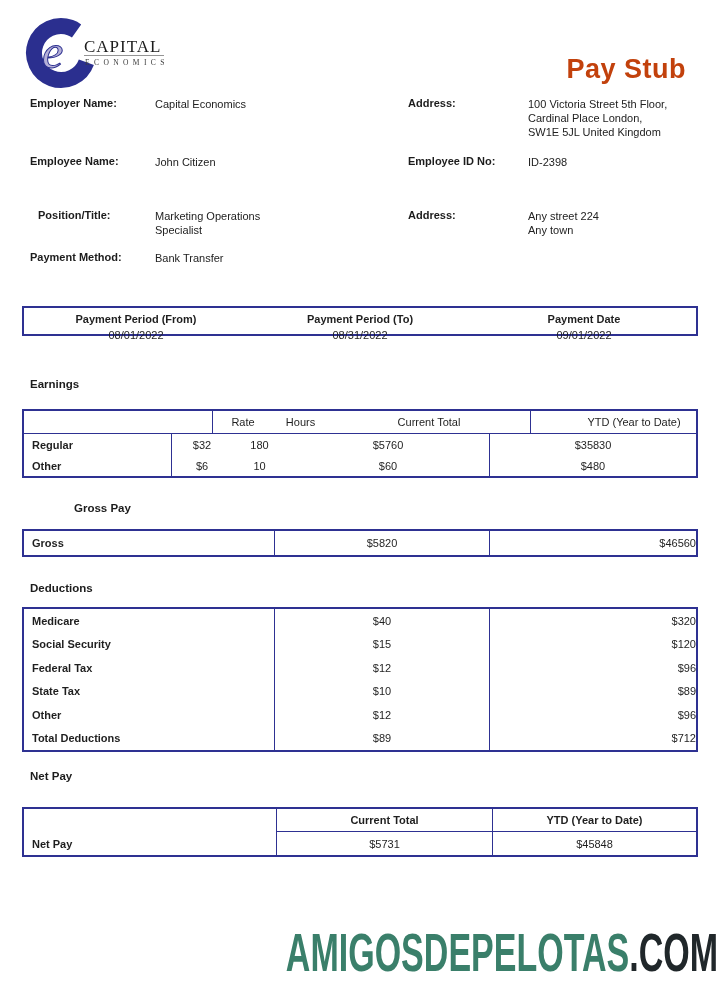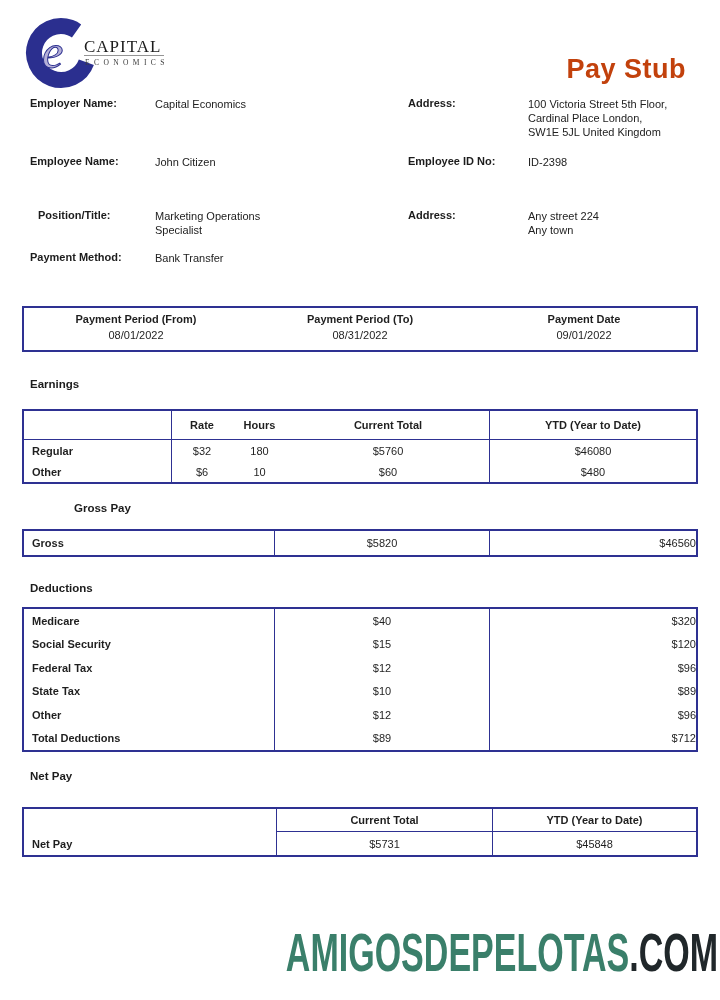--- a/index.html
+++ b/index.html
@@ -13,32 +13,32 @@
 
   
   .lbl { position:absolute; font-size:11px; font-weight:bold; color:#1c1c1c; }
   .val { position:absolute; font-size:11px; line-height:14px; color:#222; }
 
   
   :root { --border:#2e3192; }
   .box { position:absolute; left:22px; width:676px; border:2px solid var(--border,#2e3192); background:#fff; }
 
   
-  .pp-table { top:306px; height:46px; display:grid; grid-template-columns:224px 224px 224px; }
+  .pp-table { top:306px; height:30px; display:grid; grid-template-columns:224px 224px 224px; }
   .pp-col { text-align:center; padding-top:5px; font-size:11px; }
   .pp-head { font-weight:bold; }
   .pp-val { margin-top:4px; }
 
   
   .section-heading { position:absolute; left:30px; font-size:11.5px; font-weight:bold; color:#1c1c1c; }
 
   
   .earn-table { top:409px; }
   .earn-row { display:grid; grid-template-columns:148px 60px 55px 203px 206px; align-items:center; height:21px; font-size:11px; }
-  .earn-row.head { height:29px; border-bottom:1px solid var(--border,#2e3192); font-weight:bold; }
+  .earn-row.head { height:23px; border-bottom:1px solid var(--border,#2e3192); font-weight:normal;padding-left:41px; }
   .earn-row > div:nth-child(1) { border-right:1px solid var(--border,#2e3192); height:100%; display:flex; align-items:center; padding-left:8px; }
   .earn-row > div:nth-child(4) { border-right:1px solid var(--border,#2e3192); height:100%; display:flex; align-items:center; justify-content:center; }
   .earn-row > div:nth-child(2), .earn-row > div:nth-child(3), .earn-row > div:nth-child(5) { text-align:center; }
   .earn-table .body-row > div:nth-child(1) { font-weight:bold; }
 
   
   .t3-row { display:grid; grid-template-columns:251px 215px 206px; align-items:center; font-size:11px; }
   .t3-row > div:nth-child(1) { border-right:1px solid var(--border,#2e3192); height:100%; display:flex; align-items:center; padding-left:8px; font-weight:bold; }
   .t3-row > div:nth-child(2) { border-right:1px solid var(--border,#2e3192); height:100%; display:flex; align-items:center; justify-content:center; }
   .t3-row > div:nth-child(3) { text-align:right; }
@@ -123,21 +123,21 @@
       <div>Rate</div>
       <div>Hours</div>
       <div>Current Total</div>
       <div>YTD (Year to Date)</div>
     </div>
     <div class="earn-row body-row">
       <div>Regular</div>
       <div>$32</div>
       <div>180</div>
       <div>$5760</div>
-      <div>$46080</div>
+      <div>$35830</div>
     </div>
     <div class="earn-row body-row">
       <div>Other</div>
       <div>$6</div>
       <div>10</div>
       <div>$60</div>
       <div>$480</div>
     </div>
   </div>
 

